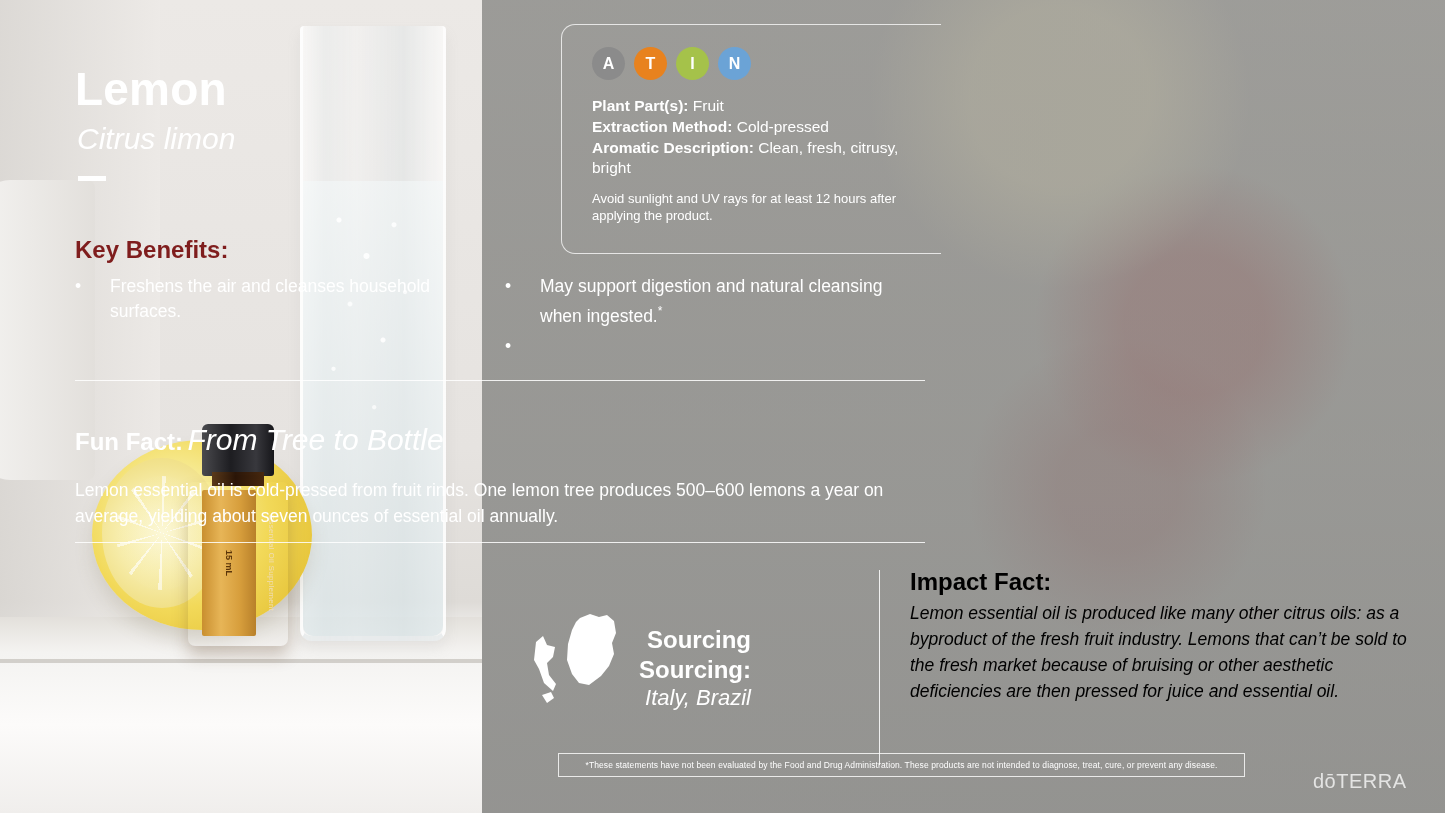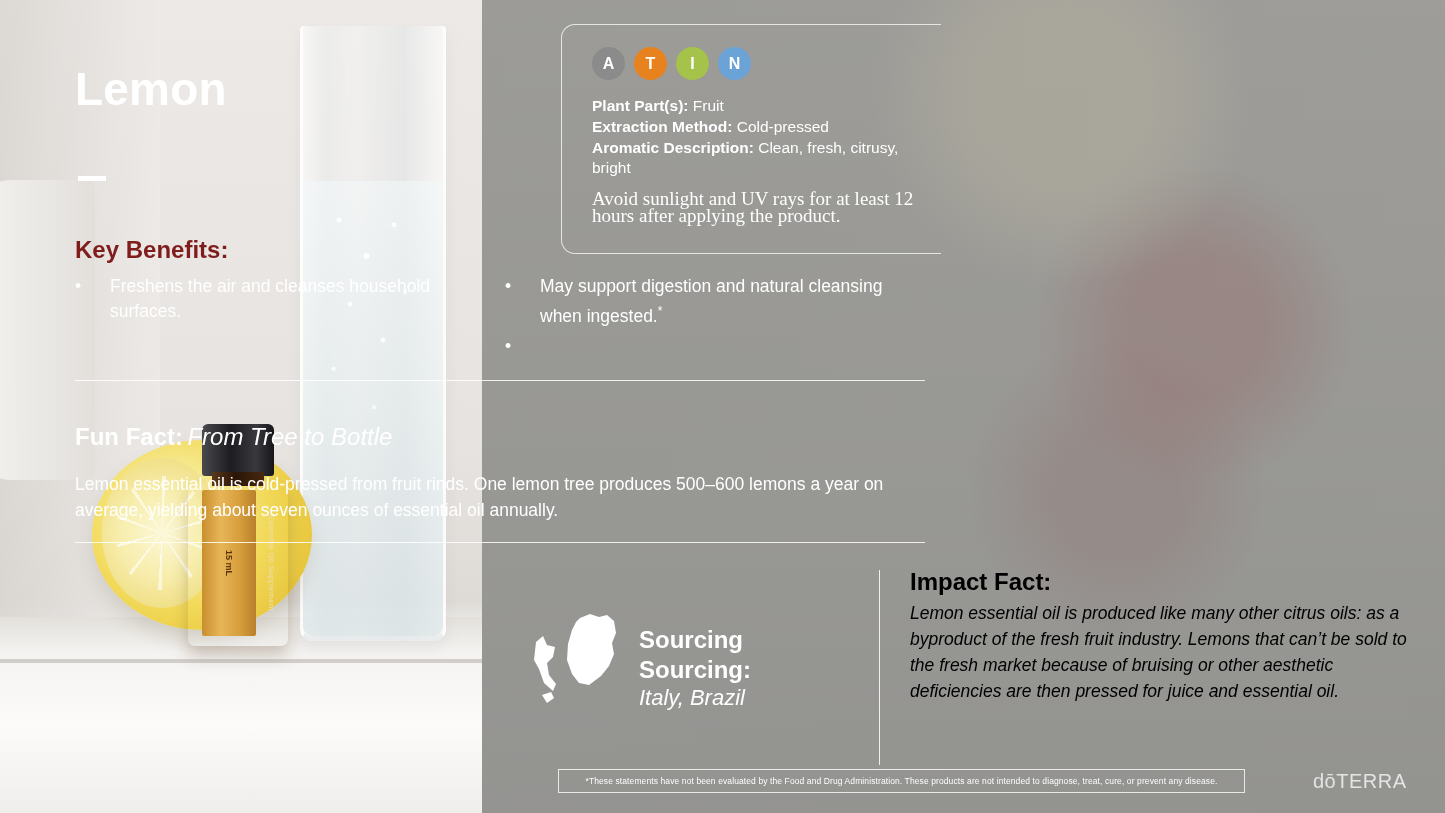--- a/index.html
+++ b/index.html
@@ -195,21 +195,21 @@
   .badge {
     width: 33px; height: 33px; border-radius: 50%;
     color:#fff; font-weight:bold; font-size: 16px;
     display:flex; align-items:center; justify-content:center;
   }
   .fact-line {
     color:#fff; font-size: 15.5px; line-height: 20px; margin-bottom: 1px;
   }
   .fact-line b { font-weight:bold; }
   .fact-note {
-    color:#fff; font-size: 19px; line-height: 17px; margin-top: 12px; font-family: Liberation Serif, serif;
+    color:#fff; font-size: 13px; line-height: 17px; margin-top: 12px;
   }
 
   .section-head {
     color:#7f1d1d; font-weight: bold; font-size: 24px;
   }
   .kb-head { position:absolute; left: 75px; top: 236px; }
 
   .bullets { position:absolute; color:#fff; font-size: 17.5px; line-height: 25px; }
   .bullets.col1 { left: 75px; top: 274px; width: 360px; }
   .bullets.col2 { left: 505px; top: 274px; width: 420px; }
@@ -221,47 +221,47 @@
     position:absolute; left: 75px; width: 850px; height: 1px;
     background: rgba(255,255,255,.85);
   }
   .hr1 { top: 380px; }
   .hr2 { top: 542px; }
 
   .funfact {
     position:absolute; left: 75px; top: 423px; color:#fff;
   }
   .funfact .lbl { font-size: 24px; font-weight:bold; }
-  .funfact .val { font-size: 24px; font-style: italic; }
+  .funfact .val { font-size: 30px; font-style: italic; }
   .funfact .body {
     margin-top: 20px; font-size: 17.5px; line-height: 26px; width: 840px;
   }
 
   .sourcing-wrap {
     position:absolute; left: 520px; top: 600px; width: 345px;
-    display:flex; align-items:center; gap: 14px;
+    display:flex; align-items:center; gap: 14px; text-align: right;
   }
   .maps { width: 105px; height: 135px; position:relative; flex:none; }
   .sourcing-text { color:#fff; }
   .sourcing-text .lbl { font-size: 24px; font-weight:bold; line-height: 30px; }
   .sourcing-text .val { font-size: 22px; font-style: italic; margin-top: 0; }
 
   .vdivider {
     position:absolute; left: 879px; top: 570px; width: 1px; height: 195px;
     background: rgba(255,255,255,.85);
   }
 
   .impact {
     position:absolute; left: 910px; top: 568px; width: 500px; color:#000000;
   }
   .impact .lbl { font-size: 24px; font-weight:bold; }
   .impact .body { margin-top: 4px; font-size: 17.5px; line-height: 26px; font-style: italic; }
 
   .disclaimer {
-    position:absolute; left: 558px; top: 769px; width: 685px; height: 22px;
+    position:absolute; left: 558px; top: 753px; width: 685px; height: 22px;
     border: 1px solid rgba(255,255,255,.8);
     display:flex; align-items:center; justify-content:center;
     color:#fff; font-size: 8.5px; letter-spacing:.1px;
   }
   .logo {
     position:absolute; left: 1313px; top: 770px;
     color: rgba(255,255,255,.75); font-size: 20px; letter-spacing: .5px;
   }
 </style>
 </head>
@@ -299,20 +299,21 @@
       </div>
     </div>
   </div>
 
   <div class="content">
     <div class="content-bg"></div>
     <div class="content-veil"></div>
   </div>
 
   <div class="title">Lemon</div>
+  <div class="subtitle">Citrus limon</div>
   <div class="rule-small"></div>
 
   <div class="factbox">
     <div class="badges">
       <div class="badge" style="background:#8b8b8b">
         <span>A</span>
       </div>
       <div class="badge" style="background:#e8821e">
         <span>T</span>
       </div>

